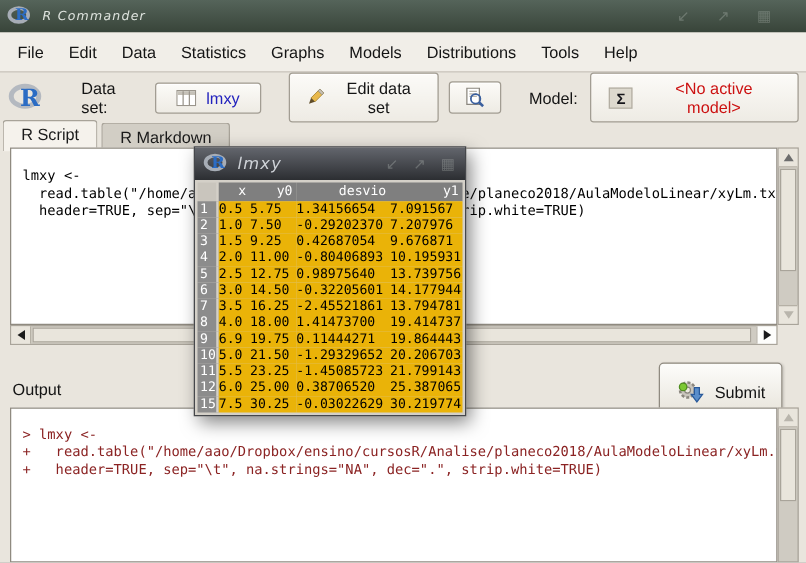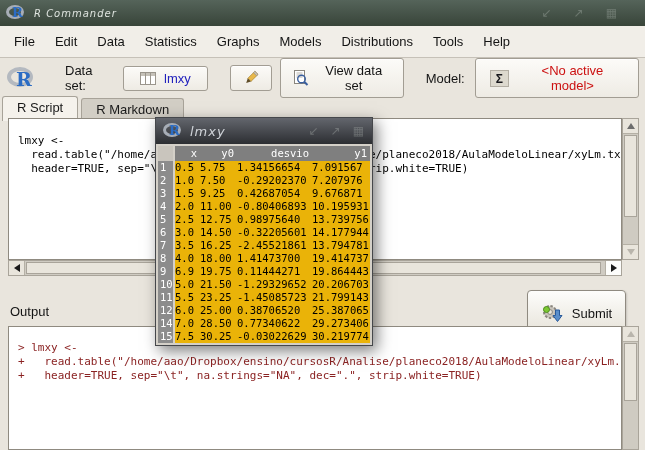--- a/index.html
+++ b/index.html
@@ -151,31 +151,31 @@
       <span class="dataset-name">lmxy</span>
     </button>
     <button class="btn" style="margin-left:22px;">
       <svg class="icon" width="16" height="16">
         <g transform="rotate(45 8 8)">
           <rect x="6" y="0.5" width="4.4" height="10" fill="#e8b84b" stroke="#a07d2a" stroke-width="0.6"></rect>
           <rect x="6" y="0.5" width="4.4" height="2" fill="#c9c2b5" stroke="#8e897e" stroke-width="0.6"></rect>
           <polygon points="6,10.5 10.4,10.5 8.2,15" fill="#5f4c28"></polygon>
         </g>
       </svg>
+      <span>Edit data set</span>
     </button>
     <button class="btn" style="margin-left:8px;">
       <svg class="icon" width="16" height="16">
         <rect x="1.5" y="0.5" width="10" height="13" fill="#ffffff" stroke="#8a867e"></rect>
         <line x1="3.5" y1="3" x2="9.5" y2="3" stroke="#b9b5ac"></line>
         <line x1="3.5" y1="5" x2="9.5" y2="5" stroke="#b9b5ac"></line>
         <line x1="3.5" y1="7" x2="9.5" y2="7" stroke="#b9b5ac"></line>
         <circle cx="8.5" cy="9" r="3.8" fill="none" stroke="#3a5f9e" stroke-width="1.4"></circle>
         <line x1="11.2" y1="11.8" x2="14.5" y2="15" stroke="#3a5f9e" stroke-width="2"></line>
       </svg>
-      <span>View data set</span>
     </button>
     <span class="tb-label" style="margin-left:22px;">Model:</span>
     <button class="btn" style="margin-left:10px; gap:12px; padding:4px 14px;">
       <span class="sigma-box icon">Σ</span>
       <span class="model-name">&lt;No active model&gt;</span>
     </button>
   </div>
 
   <div class="tabs">
     <span class="tab active">R Script</span>
@@ -358,27 +358,20 @@
 
             <tr>
               <td class="rownum">12</td>
               <td class="val">6.0</td>
               <td class="val">25.00</td>
               <td class="val">0.38706520</td>
               <td class="val">25.387065</td>
             </tr>
 
 
-            <tr>
-              <td class="rownum">14</td>
-              <td class="val">7.0</td>
-              <td class="val">28.50</td>
-              <td class="val">0.77340622</td>
-              <td class="val">29.273406</td>
-            </tr>
 
             <tr>
               <td class="rownum">15</td>
               <td class="val">7.5</td>
               <td class="val">30.25</td>
               <td class="val">-0.03022629</td>
               <td class="val">30.219774</td>
             </tr>
           </tbody>
       </table>

